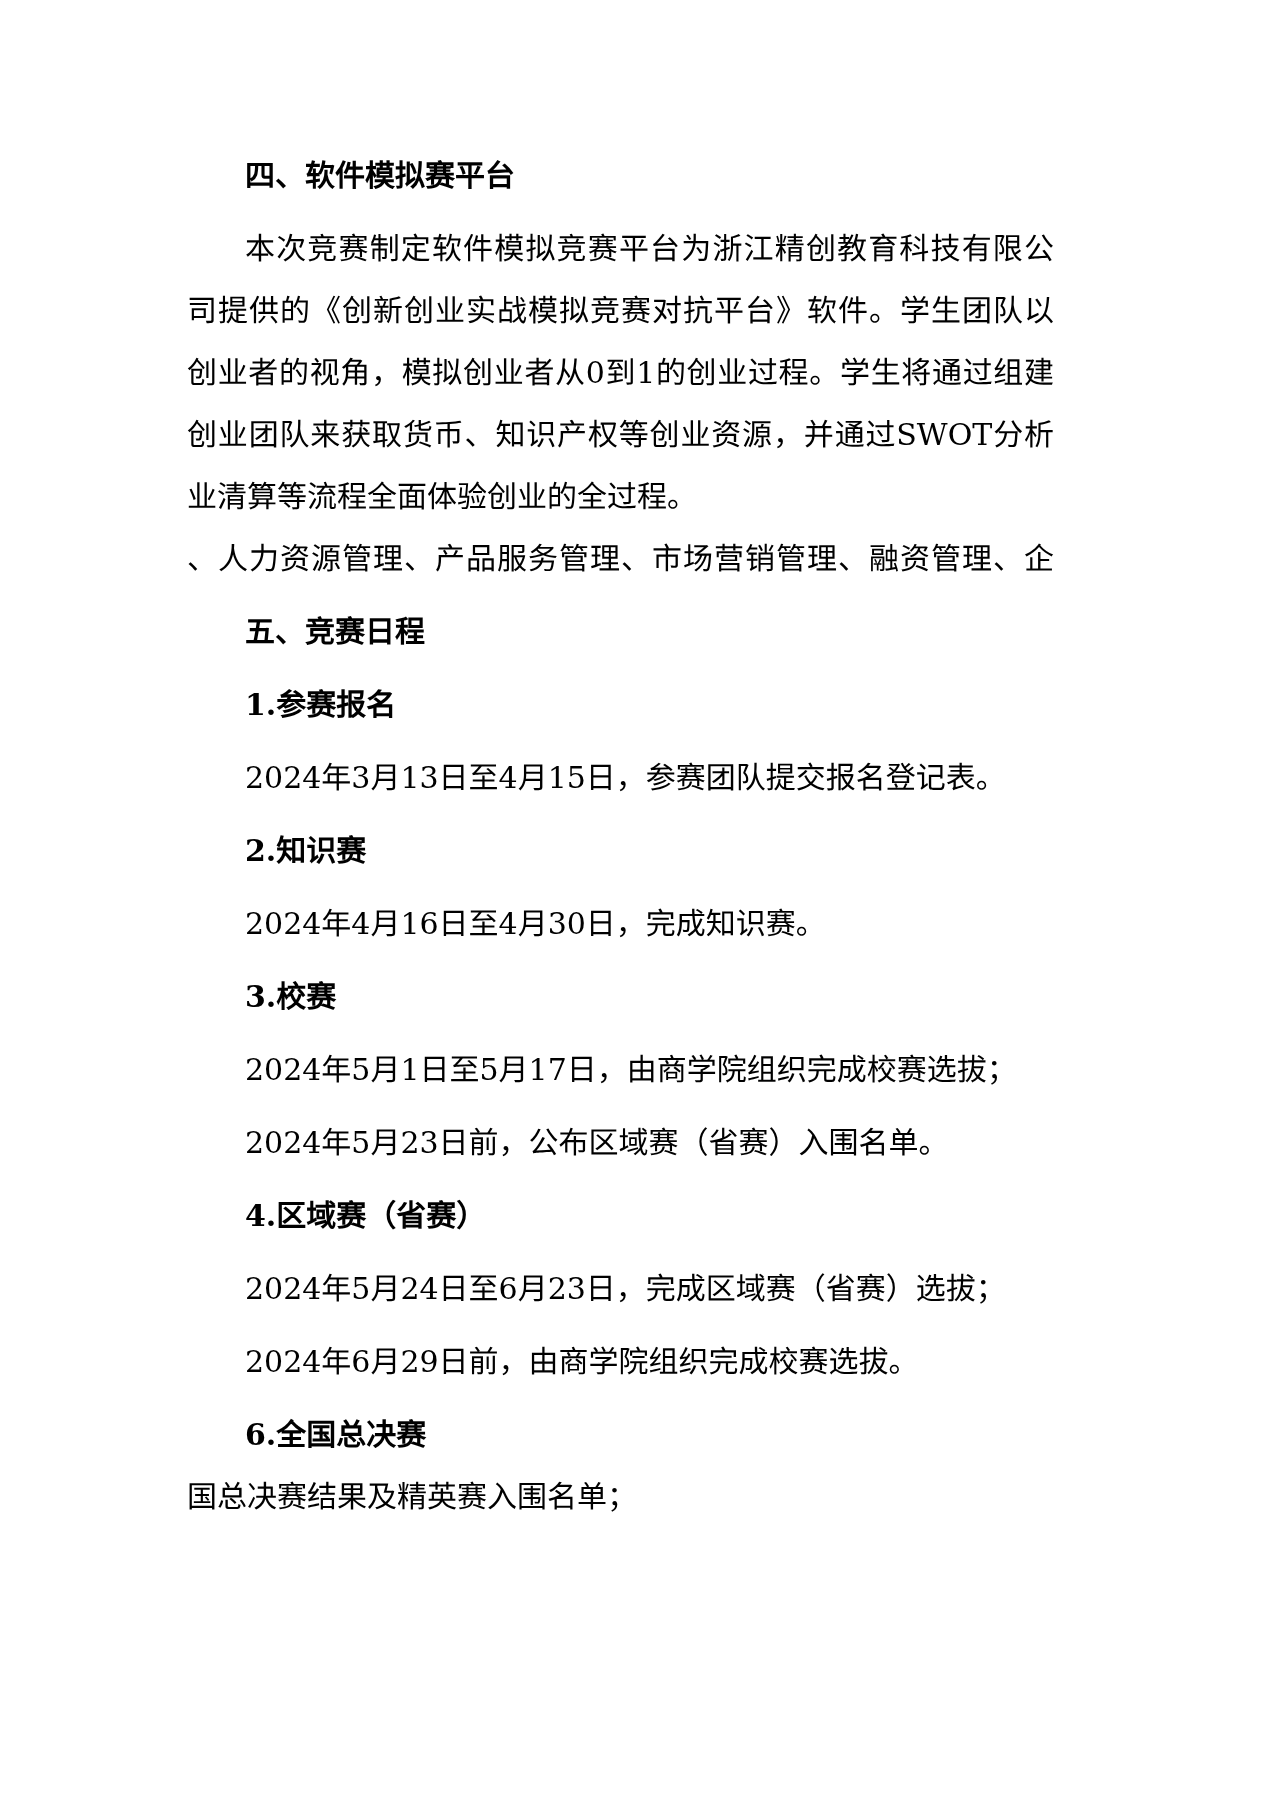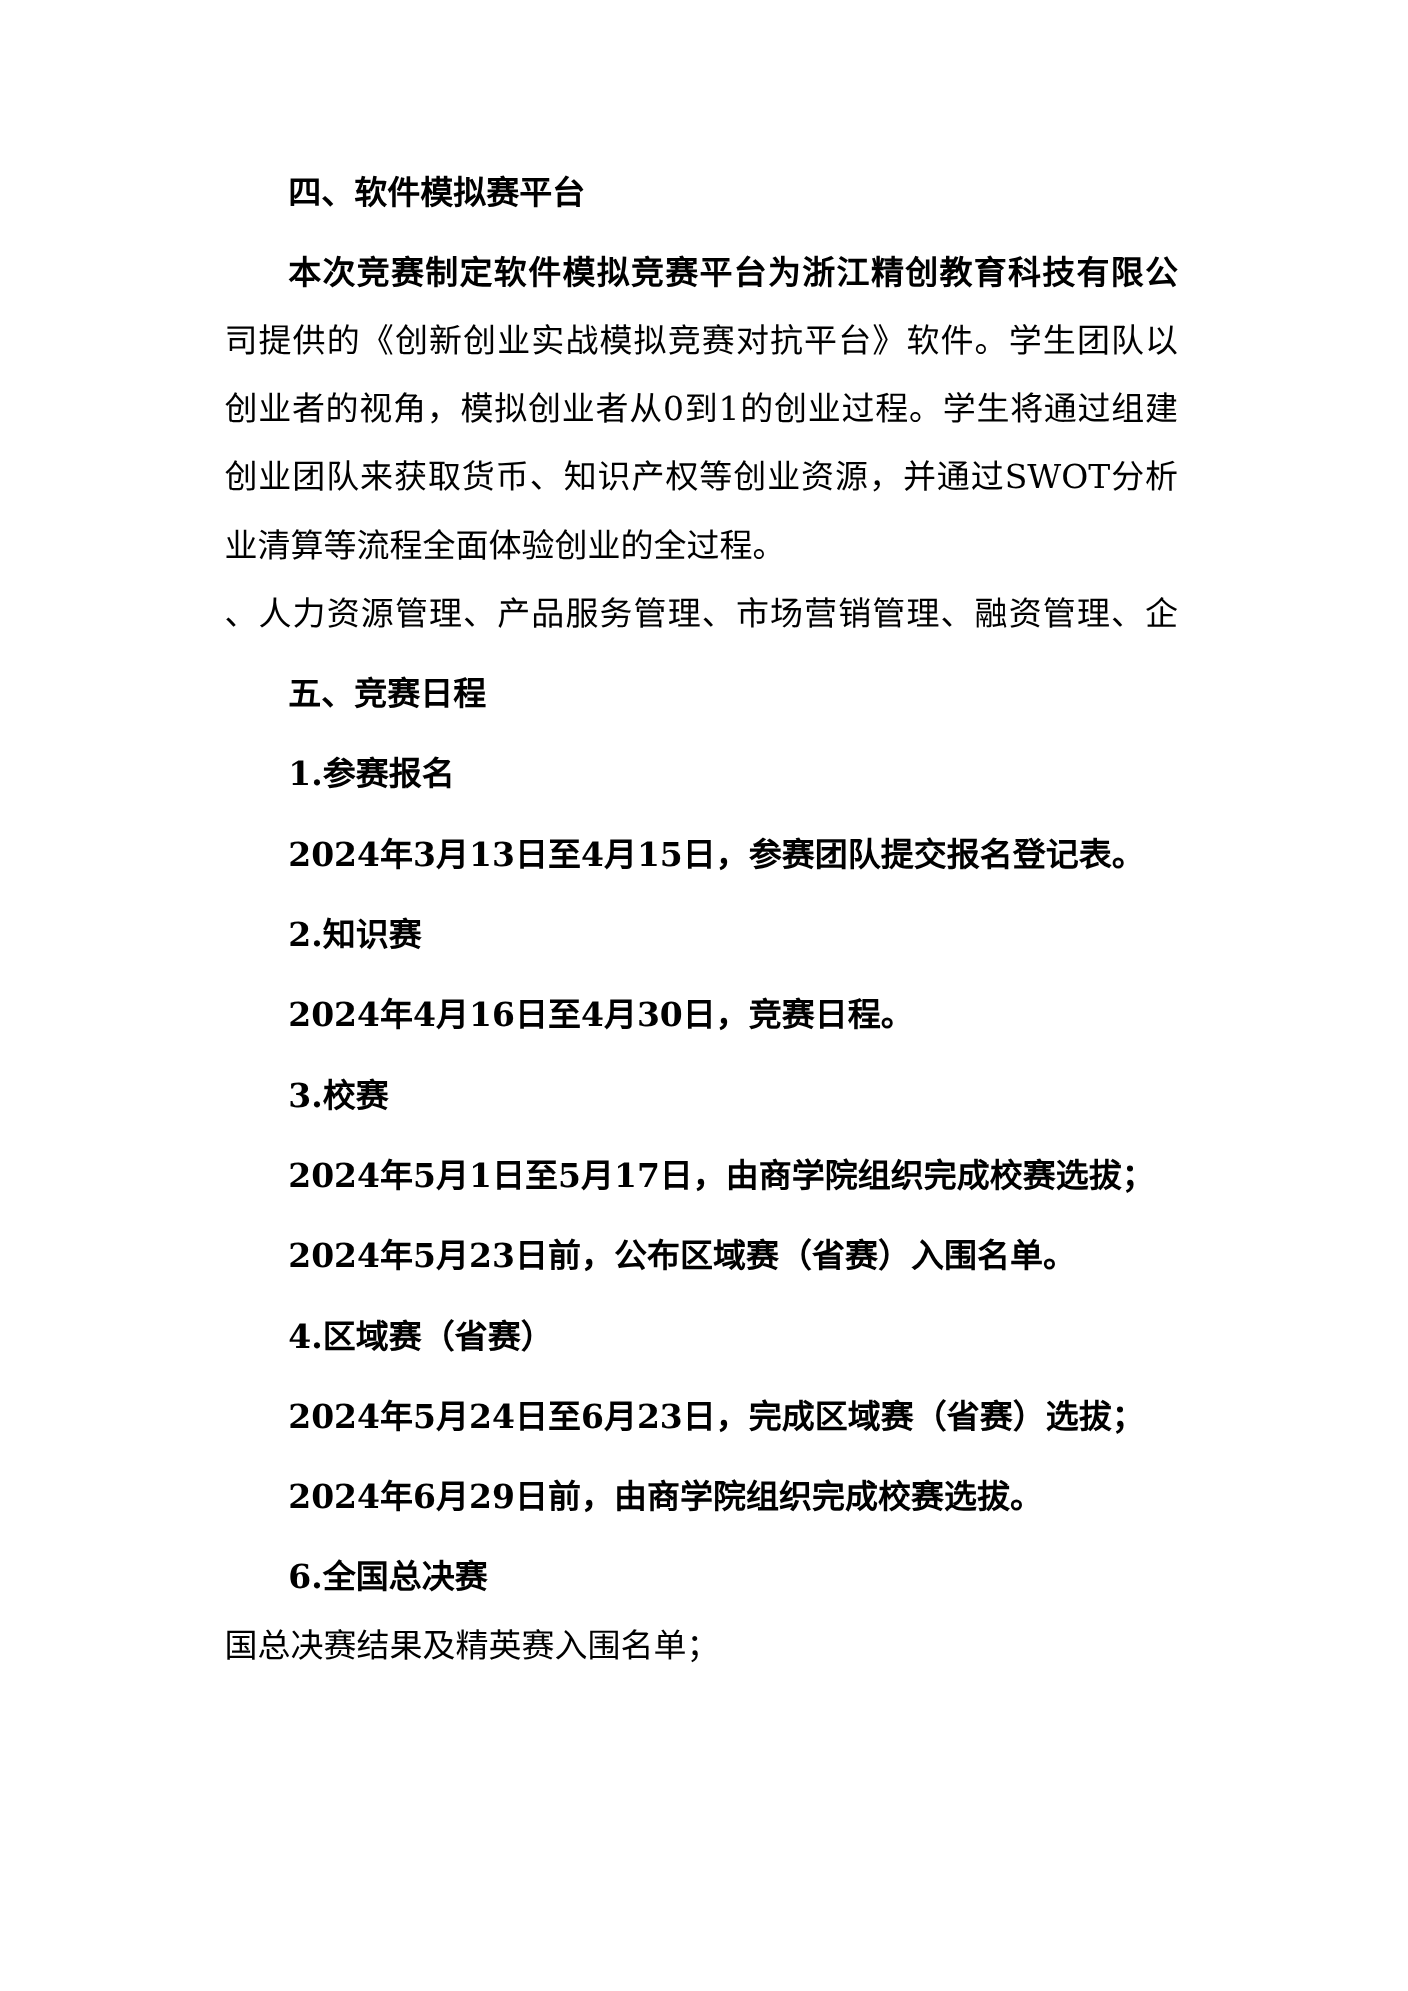--- a/index.html
+++ b/index.html
@@ -11,41 +11,40 @@
     position: relative;
     width: 1280px;
     height: 1810px;
     background: #ffffff;
     overflow: hidden;
     font-family: "DejaVu Serif", "Liberation Serif", serif;
     color: #000000;
   }
   .content {
     position: absolute;
-    left: 204px;
+    left: 187px;
     top: 145px;
     width: 867px;
   }
   p.line {
     margin: 0;
     padding: 0;
     font-size: 30px;
     line-height: 62px;
     height: 62px;
     text-align: left;
     white-space: nowrap;
   }
   
   p.para {
     margin-top: 11px;
   }
   
   p.indent {
     text-indent: 58px;
-    font-weight: bold;
   }
   
   p.jlast {
     white-space: normal;
     text-align: justify;
     text-align-last: justify;
   }
   p.bold {
     font-weight: bold;
   }
@@ -64,21 +63,21 @@
     <p class="line jlast">创业团队来获取货币、知识产权等创业资源，并通过SWOT分析</p>
     <p class="line">业清算等流程全面体验创业的全过程。</p>
     <p class="line jlast">、人力资源管理、产品服务管理、市场营销管理、融资管理、企</p>
 
     <p class="line para indent bold">五、竞赛日程</p>
 
     <p class="line para indent bold">1.参赛报名</p>
     <p class="line para indent">2024年3月13日至4月15日，参赛团队提交报名登记表。</p>
 
     <p class="line para indent bold">2.知识赛</p>
-    <p class="line para indent">2024年4月16日至4月30日，竞赛日程。</p>
+    <p class="line para indent">2024年4月16日至4月30日，完成知识赛。</p>
 
     <p class="line para indent bold">3.校赛</p>
     <p class="line para indent">2024年5月1日至5月17日，由商学院组织完成校赛选拔；</p>
     <p class="line para indent">2024年5月23日前，公布区域赛（省赛）入围名单。</p>
 
     <p class="line para indent bold">4.区域赛（省赛）</p>
     <p class="line para indent">2024年5月24日至6月23日，完成区域赛（省赛）选拔；</p>
     <p class="line para indent">2024年6月29日前，由商学院组织完成校赛选拔。</p>
 
     <p class="line para indent bold">6.全国总决赛</p>

